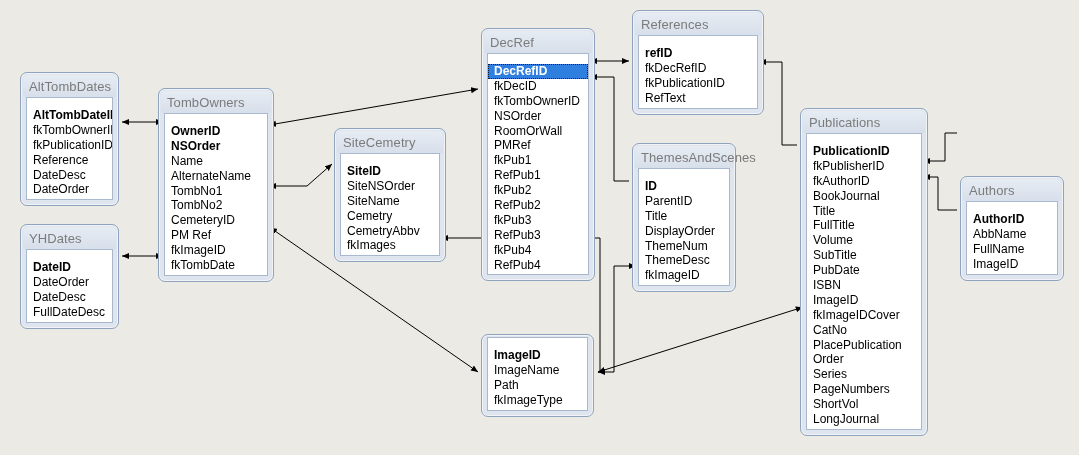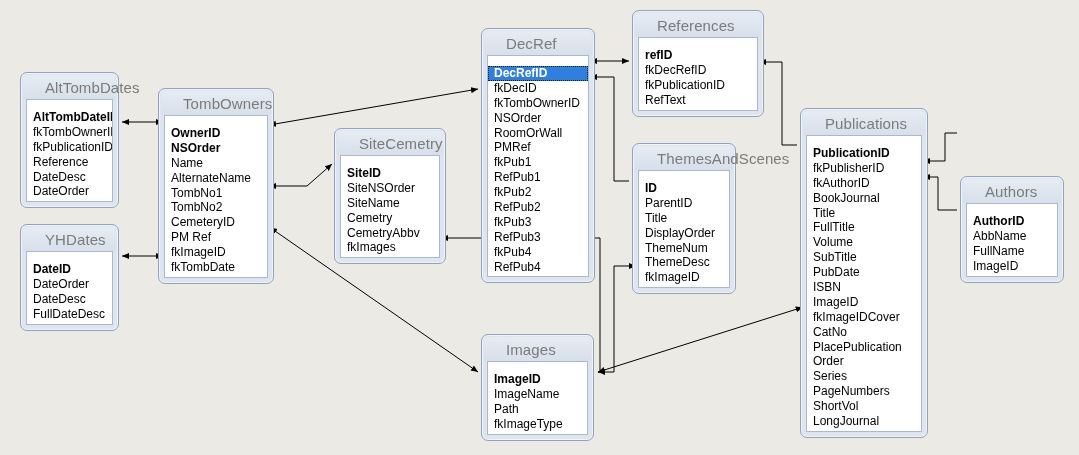--- a/index.html
+++ b/index.html
@@ -32,23 +32,23 @@
     position: absolute;
     z-index: 2;
     background: #dfe5ee;
     border: 1px solid #8ea3bd;
     border-radius: 7px;
     box-sizing: border-box;
     padding: 2px;
     box-shadow: 0 0 0 1px rgba(255,255,255,0.55) inset;
   }
   .tbl-title {
-    font-size: 15px;
+    font-size: 13px;
     color: #7b7b7b;
-    padding: 4px 4px 3px 22px;
+    padding: 4px 4px 3px 6px;
     background: linear-gradient(to bottom, #e7ecf3 0%, #d7dfea 100%);
     border-radius: 5px 5px 0 0;
     white-space: nowrap;
     letter-spacing: 0.1px;
   }
   .field-list {
     background: #ffffff;
     border: 1px solid #a9b8cc;
     margin: 0 3px 3px 3px;
     padding: 10px 0 2px 0;
@@ -195,21 +195,20 @@
         <div class="field pk">ID</div>
         <div class="field">ParentID</div>
         <div class="field">Title</div>
         <div class="field">DisplayOrder</div>
         <div class="field">ThemeNum</div>
         <div class="field">ThemeDesc</div>
         <div class="field">fkImageID</div>
       </div>
     </div>
     <div class="table-box" style="left: 481px; top: 334px; width: 113px;">
-      <div class="tbl-title">Images</div>
       <div class="field-list">
         <div class="field pk">ImageID</div>
         <div class="field">ImageName</div>
         <div class="field">Path</div>
         <div class="field">fkImageType</div>
       </div>
     </div>
     <div class="table-box" style="left: 800px; top: 108px; width: 128px;">
       <div class="tbl-title">Publications</div>
       <div class="field-list">

